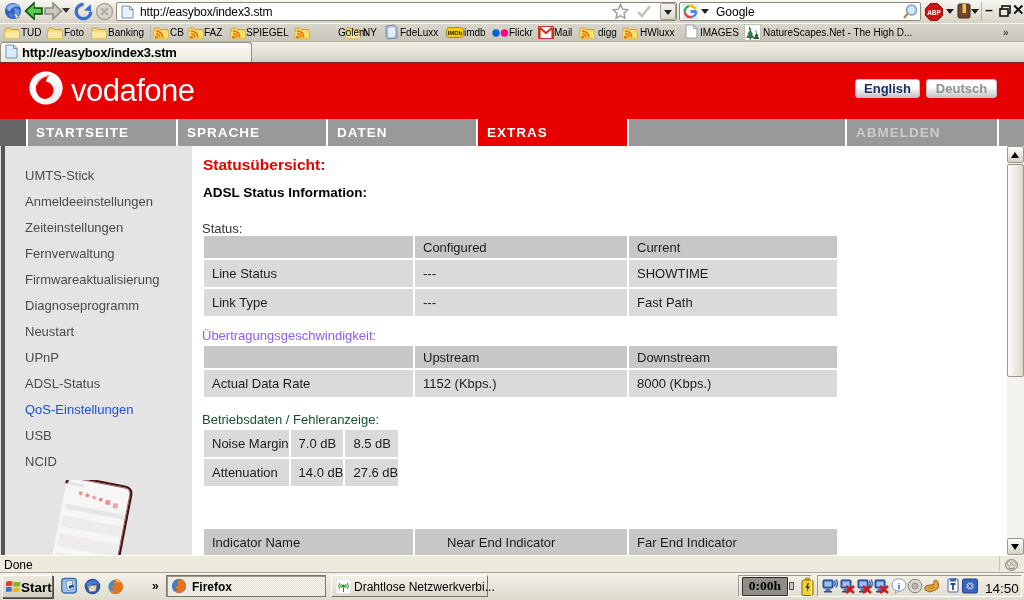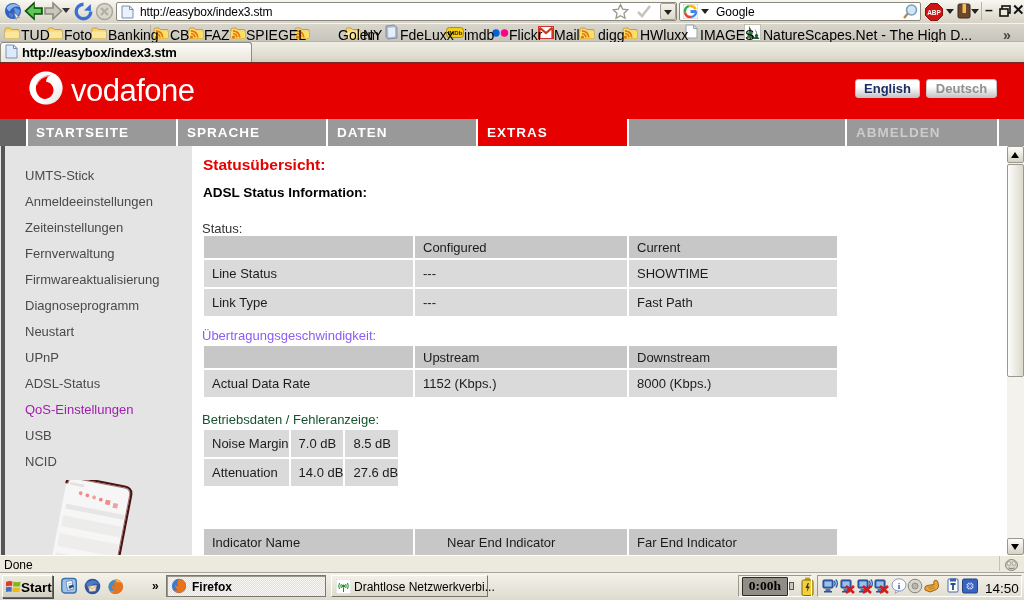--- a/index.html
+++ b/index.html
@@ -15,21 +15,21 @@
   border:1px solid #8a887c; border-radius:2px; }
 #addrtext { left:140px; top:5px; font-size:12px; letter-spacing:-0.15px; color:#000; }
 #searchbox { left:679px; top:2px; width:242px; height:19px; background:#fff;
   border:1px solid #8a887c; border-radius:2px; }
 #searchtext { left:716px; top:5px; font-size:12px; color:#000; }
 .winbtn { position:absolute; top:2px; font-size:14px; font-weight:bold; color:#111; }
 
 
 #bookmarks { left:0; top:23px; width:1024px; height:19px; background:linear-gradient(#d9d6cd,#c7c4ba);
   border-top:1px solid #f5f4ef; border-bottom:1px solid #b5b2a6; }
-.bmt { position:absolute; top:27px; font-size:14px; color:#000; white-space:nowrap; }
+.bmt { position:absolute; top:27px; font-size:10px; color:#000; white-space:nowrap; }
 .bmsep { position:absolute; left:150px; top:25px; width:1px; height:14px; background:#b5b1a4; }
 
 
 #tabbar { left:0; top:42px; width:1024px; height:20px;
   background:linear-gradient(#efede4,#e0dcd0 70%,#d2cec1); }
 #tab { left:0; top:42px; width:252px; height:20px;
   background:linear-gradient(#fcfbf8,#e9e6da); border:1px solid #8f8d82; border-bottom:none;
   border-radius:3px 3px 0 0; }
 #tabtext { left:22px; top:45px; font-size:13px; font-weight:bold; color:#000; letter-spacing:-0.2px;}
 #tabline { left:0; top:62px; width:1024px; height:2px; background:#7a2a24; }
@@ -47,21 +47,21 @@
 #nav { left:0; top:119px; width:1024px; height:27px; background:#999; }
 .navseg { position:absolute; top:0; height:27px; background:#999; color:#fff;
   font-size:13.5px; font-weight:bold; line-height:27px; letter-spacing:1px; }
 .navsep { position:absolute; top:0; width:2px; height:27px; background:#fff; }
 
 
 #page { left:0; top:146px; width:1007px; height:409px; background:#fff; overflow:hidden; }
 #sidebar { position:absolute; left:0; top:0; width:192px; height:409px; background:#e4e4e4; }
 #sidestrip { position:absolute; left:1px; top:0; width:4px; height:409px; background:#555; }
 .sideitem { position:absolute; left:25px; font-size:13px; color:#4a4a4a; white-space:nowrap; }
-.sideitem.dis { color:#a21caf; }
+.sideitem.dis { color:#1d4ed8; }
 #main { position:absolute; left:192px; top:0; width:815px; height:409px; background:#fff; }
 .mtxt { position:absolute; white-space:nowrap; }
 table.t { position:absolute; left:202px; border-collapse:separate; border-spacing:2px; font-size:13px; color:#1c1c1c; }
 table.t td { padding:0 0 0 8px; background:#dadada; height:27px; }
 table.t tr.h td { background:#c7c7c7; height:22px; }
 td.c1 { width:209px; } td.c2 { width:212px; } td.c3 { width:208px; }
 
 
 #scroll { left:1007px; top:146px; width:17px; height:409px; background:#f3f2ed; }
 .sbtn { position:absolute; left:0; width:17px; height:17px;

